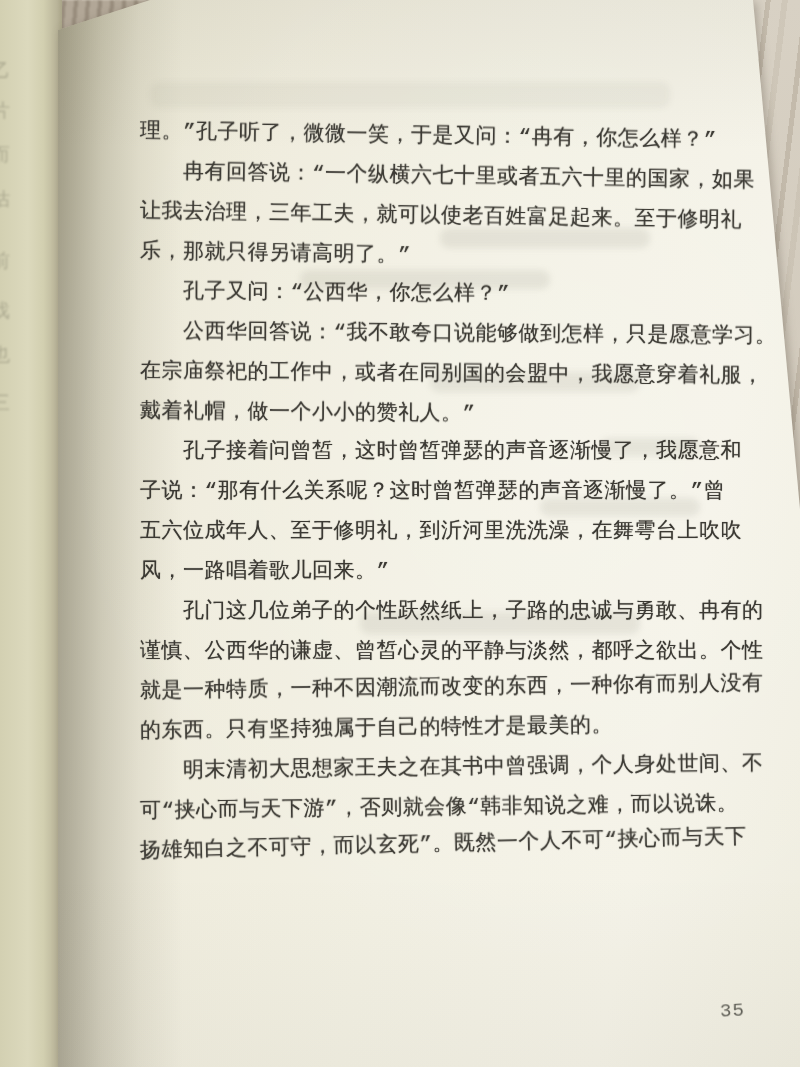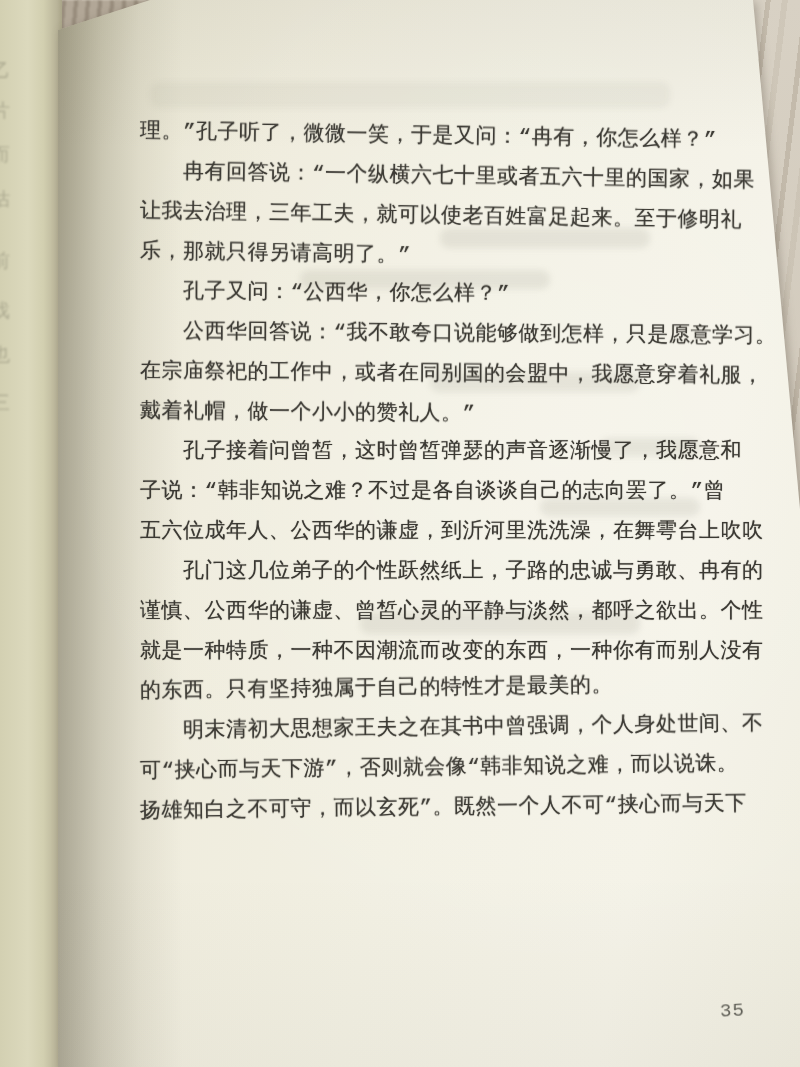--- a/index.html
+++ b/index.html
@@ -113,22 +113,23 @@
       <div class="text-block" id="textBlock">
           <div class="line">理。”孔子听了，微微一笑，于是又问：“冉有，你怎么样？”</div>
           <div class="line indent">冉有回答说：“一个纵横六七十里或者五六十里的国家，如果</div>
           <div class="line">让我去治理，三年工夫，就可以使老百姓富足起来。至于修明礼</div>
           <div class="line">乐，那就只得另请高明了。”</div>
           <div class="line indent">孔子又问：“公西华，你怎么样？”</div>
           <div class="line indent">公西华回答说：“我不敢夸口说能够做到怎样，只是愿意学习。</div>
           <div class="line">在宗庙祭祀的工作中，或者在同别国的会盟中，我愿意穿着礼服，</div>
           <div class="line">戴着礼帽，做一个小小的赞礼人。”</div>
           <div class="line indent">孔子接着问曾皙，这时曾皙弹瑟的声音逐渐慢了，我愿意和</div>
-          <div class="line">子说：“韩非知说之难？不过是各自谈谈自己的志向罢了。”曾</div>
-          <div class="line">五六位成年人、公西华的谦虚，到沂河里洗洗澡，在舞雩台上吹吹</div>
+          <div class="line">子说：“那有什么关系呢？这时曾皙弹瑟的声音逐渐慢了。”曾</div>
+          <div class="line">五六位成年人、至于修明礼，到沂河里洗洗澡，在舞雩台上吹吹</div>
+          <div class="line">风，一路唱着歌儿回来。”</div>
           <div class="line indent">孔门这几位弟子的个性跃然纸上，子路的忠诚与勇敢、冉有的</div>
           <div class="line">谨慎、公西华的谦虚、曾皙心灵的平静与淡然，都呼之欲出。个性</div>
           <div class="line">就是一种特质，一种不因潮流而改变的东西，一种你有而别人没有</div>
           <div class="line">的东西。只有坚持独属于自己的特性才是最美的。</div>
           <div class="line indent">明末清初大思想家王夫之在其书中曾强调，个人身处世间、不</div>
           <div class="line">可“挟心而与天下游”，否则就会像“韩非知说之难，而以说诛。</div>
           <div class="line">扬雄知白之不可守，而以玄死”。既然一个人不可“挟心而与天下</div>
         </div>
 
       <div class="page-number">35</div>

